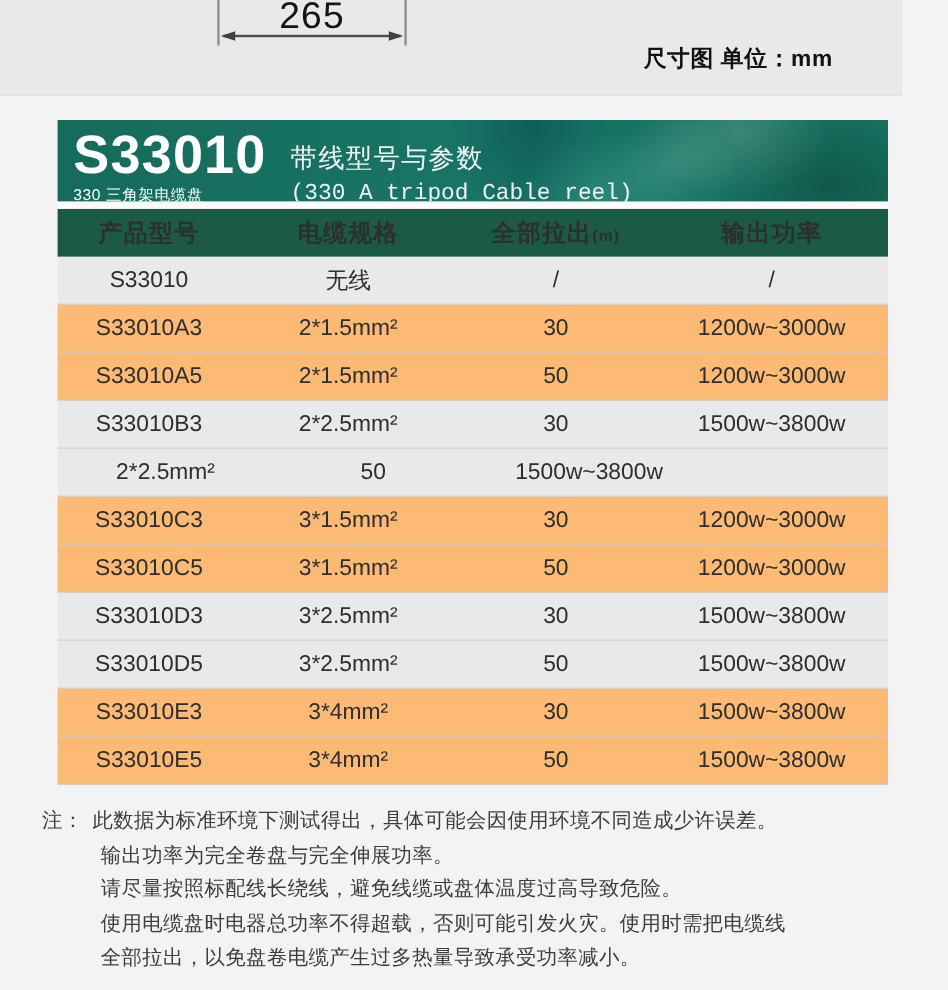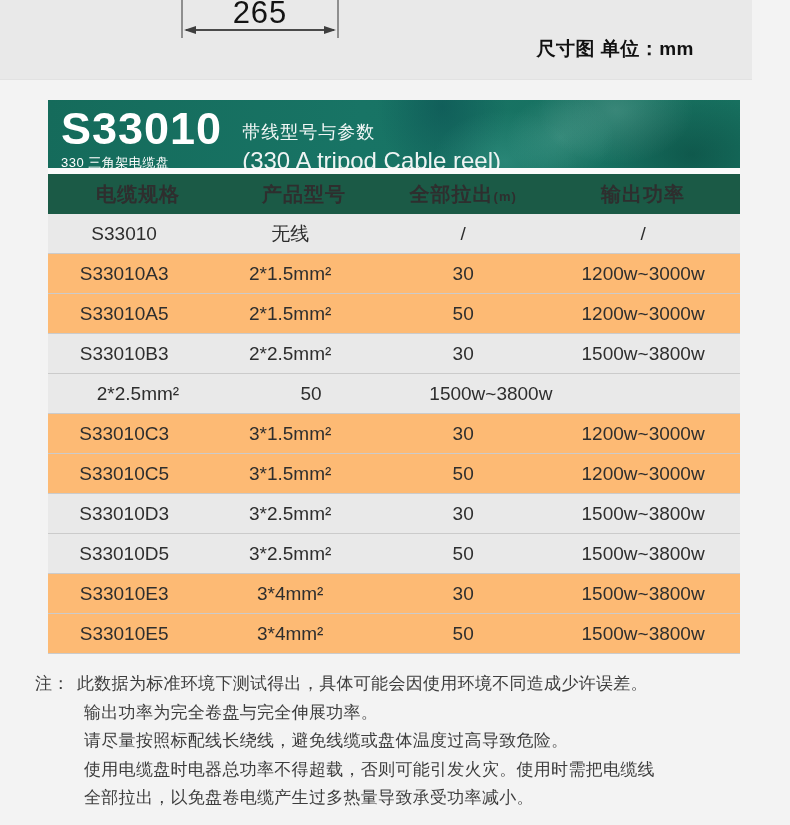--- a/index.html
+++ b/index.html
@@ -105,30 +105,31 @@
   .banner-model-caption {
     font-size: 13px;
     font-weight: normal;
     color: #ffffff;
     line-height: 20px;
     margin-top: 1px;
     letter-spacing: 0.5px;
   }
   .banner-right { margin-left: 20px; padding-top: 12px; }
   .banner-title {
-    font-size: 18px;
+    font-size: 22px;
     color: #f2f7f6;
     line-height: 28px;
     letter-spacing: 1px;
   }
   .banner-subtitle {
-    font-size: 24px;
+    font-size: 19px;
     color: #eef4f3;
     line-height: 26px;
     margin-top: 2px;
+    font-family: Liberation Mono, monospace;
   }
 
   
   .spec-table {
     margin-left: 48px;
     width: 692px;
   }
   .thead {
     display: flex;
     height: 40px;
@@ -201,26 +202,26 @@
       <div class="banner-model-caption">330 三角架电缆盘</div>
     </div>
     <div class="banner-right">
       <div class="banner-title">带线型号与参数</div>
       <div class="banner-subtitle">(330 A tripod Cable reel)</div>
     </div>
   </div>
 
   <div class="spec-table">
     <div class="thead">
+      <div class="cell col-model">
+        <span>产品型号</span>
+          <span class="hdr-suffix"></span>
+      </div>
       <div class="cell col-spec">
         <span>电缆规格</span>
-          <span class="hdr-suffix"></span>
-      </div>
-      <div class="cell col-model">
-        <span>产品型号</span>
           <span class="hdr-suffix"></span>
       </div>
       <div class="cell col-length">
         <span>全部拉出</span>
           <span class="hdr-suffix">(m)</span>
       </div>
       <div class="cell col-power">
         <span>输出功率</span>
           <span class="hdr-suffix"></span>
       </div>

